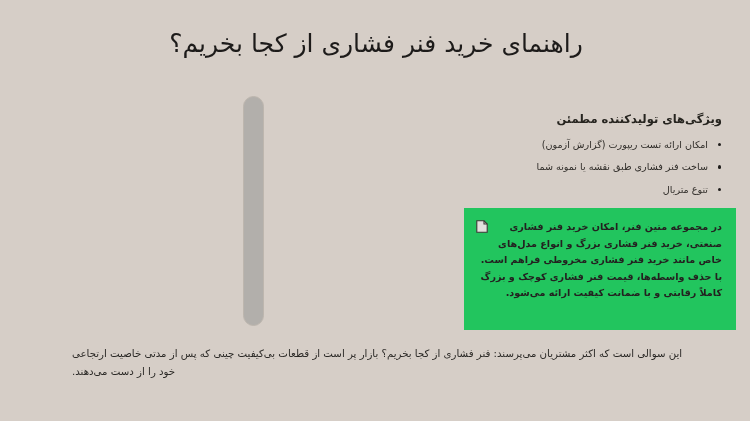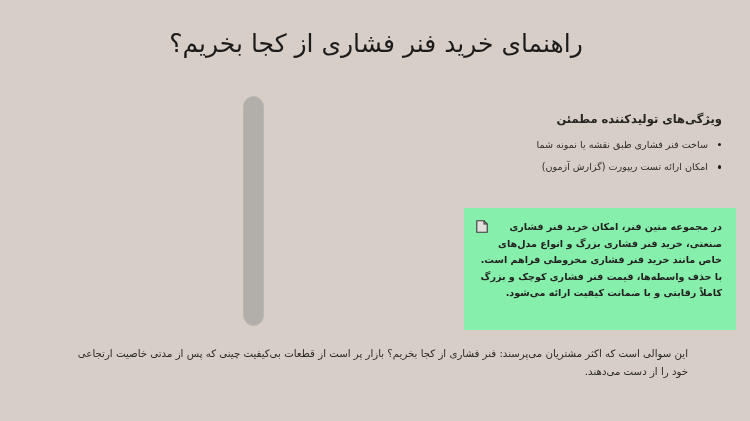--- a/index.html
+++ b/index.html
@@ -97,21 +97,21 @@
     background: #1f1d1b;
   }
 
   
   .callout {
     position: absolute;
     right: 14px;
     top: 208px;
     width: 272px;
     height: 122px;
-    background: #86efac;
+    background: #22c55e;
     box-sizing: border-box;
     padding: 11px 14px 10px 10px;
     direction: rtl;
   }
   .callout-icon {
     position: absolute;
     left: 12px;
     top: 12px;
     width: 12px;
     height: 13px;
@@ -126,21 +126,21 @@
     margin: 0;
   }
 
   
   .footer-para {
     position: absolute;
     right: 62px;
     top: 345px;
     width: 616px;
     direction: rtl;
-    text-align: right;
+    text-align: left;
     font-size: 10.2px;
     line-height: 1.75;
     color: #2b2926;
   }
 </style>
 </head>
 <body>
 
 <div class="stage">
 
@@ -159,22 +159,23 @@
   </div>
 
   <div class="tl-step">
     
     
   </div>
 
   <div class="right-col">
     <div class="rc-heading">ویژگی‌های تولیدکننده مطمئن</div>
     <ul class="rc-list">
+      <li>امکان ارائه تست ریپورت (گزارش آزمون)</li>
       <li>ساخت فنر فشاری طبق نقشه یا نمونه شما</li>
-      <li>امکان ارائه تست ریپورت (گزارش آزمون)</li>
+      <li>تنوع متریال</li>
     </ul>
   </div>
 
   <div class="callout">
     <svg class="callout-icon" viewBox="0 0 12 13">
       <path d="M0.8,0.8 L8,0.8 L11.2,4 L11.2,12.2 L0.8,12.2 Z" fill="#e2e0dd" stroke="#3a3835" stroke-width="1.1" stroke-linejoin="miter"></path>
       <path d="M8,0.8 L8,4 L11.2,4" fill="none" stroke="#3a3835" stroke-width="1.1"></path>
     </svg>
     <p class="callout-text">در مجموعه متین فنر، امکان خرید فنر فشاری صنعتی، خرید فنر فشاری بزرگ و انواع مدل‌های خاص مانند خرید فنر فشاری مخروطی فراهم است. با حذف واسطه‌ها، قیمت فنر فشاری کوچک و بزرگ کاملاً رقابتی و با ضمانت کیفیت ارائه می‌شود.</p>
   </div>

